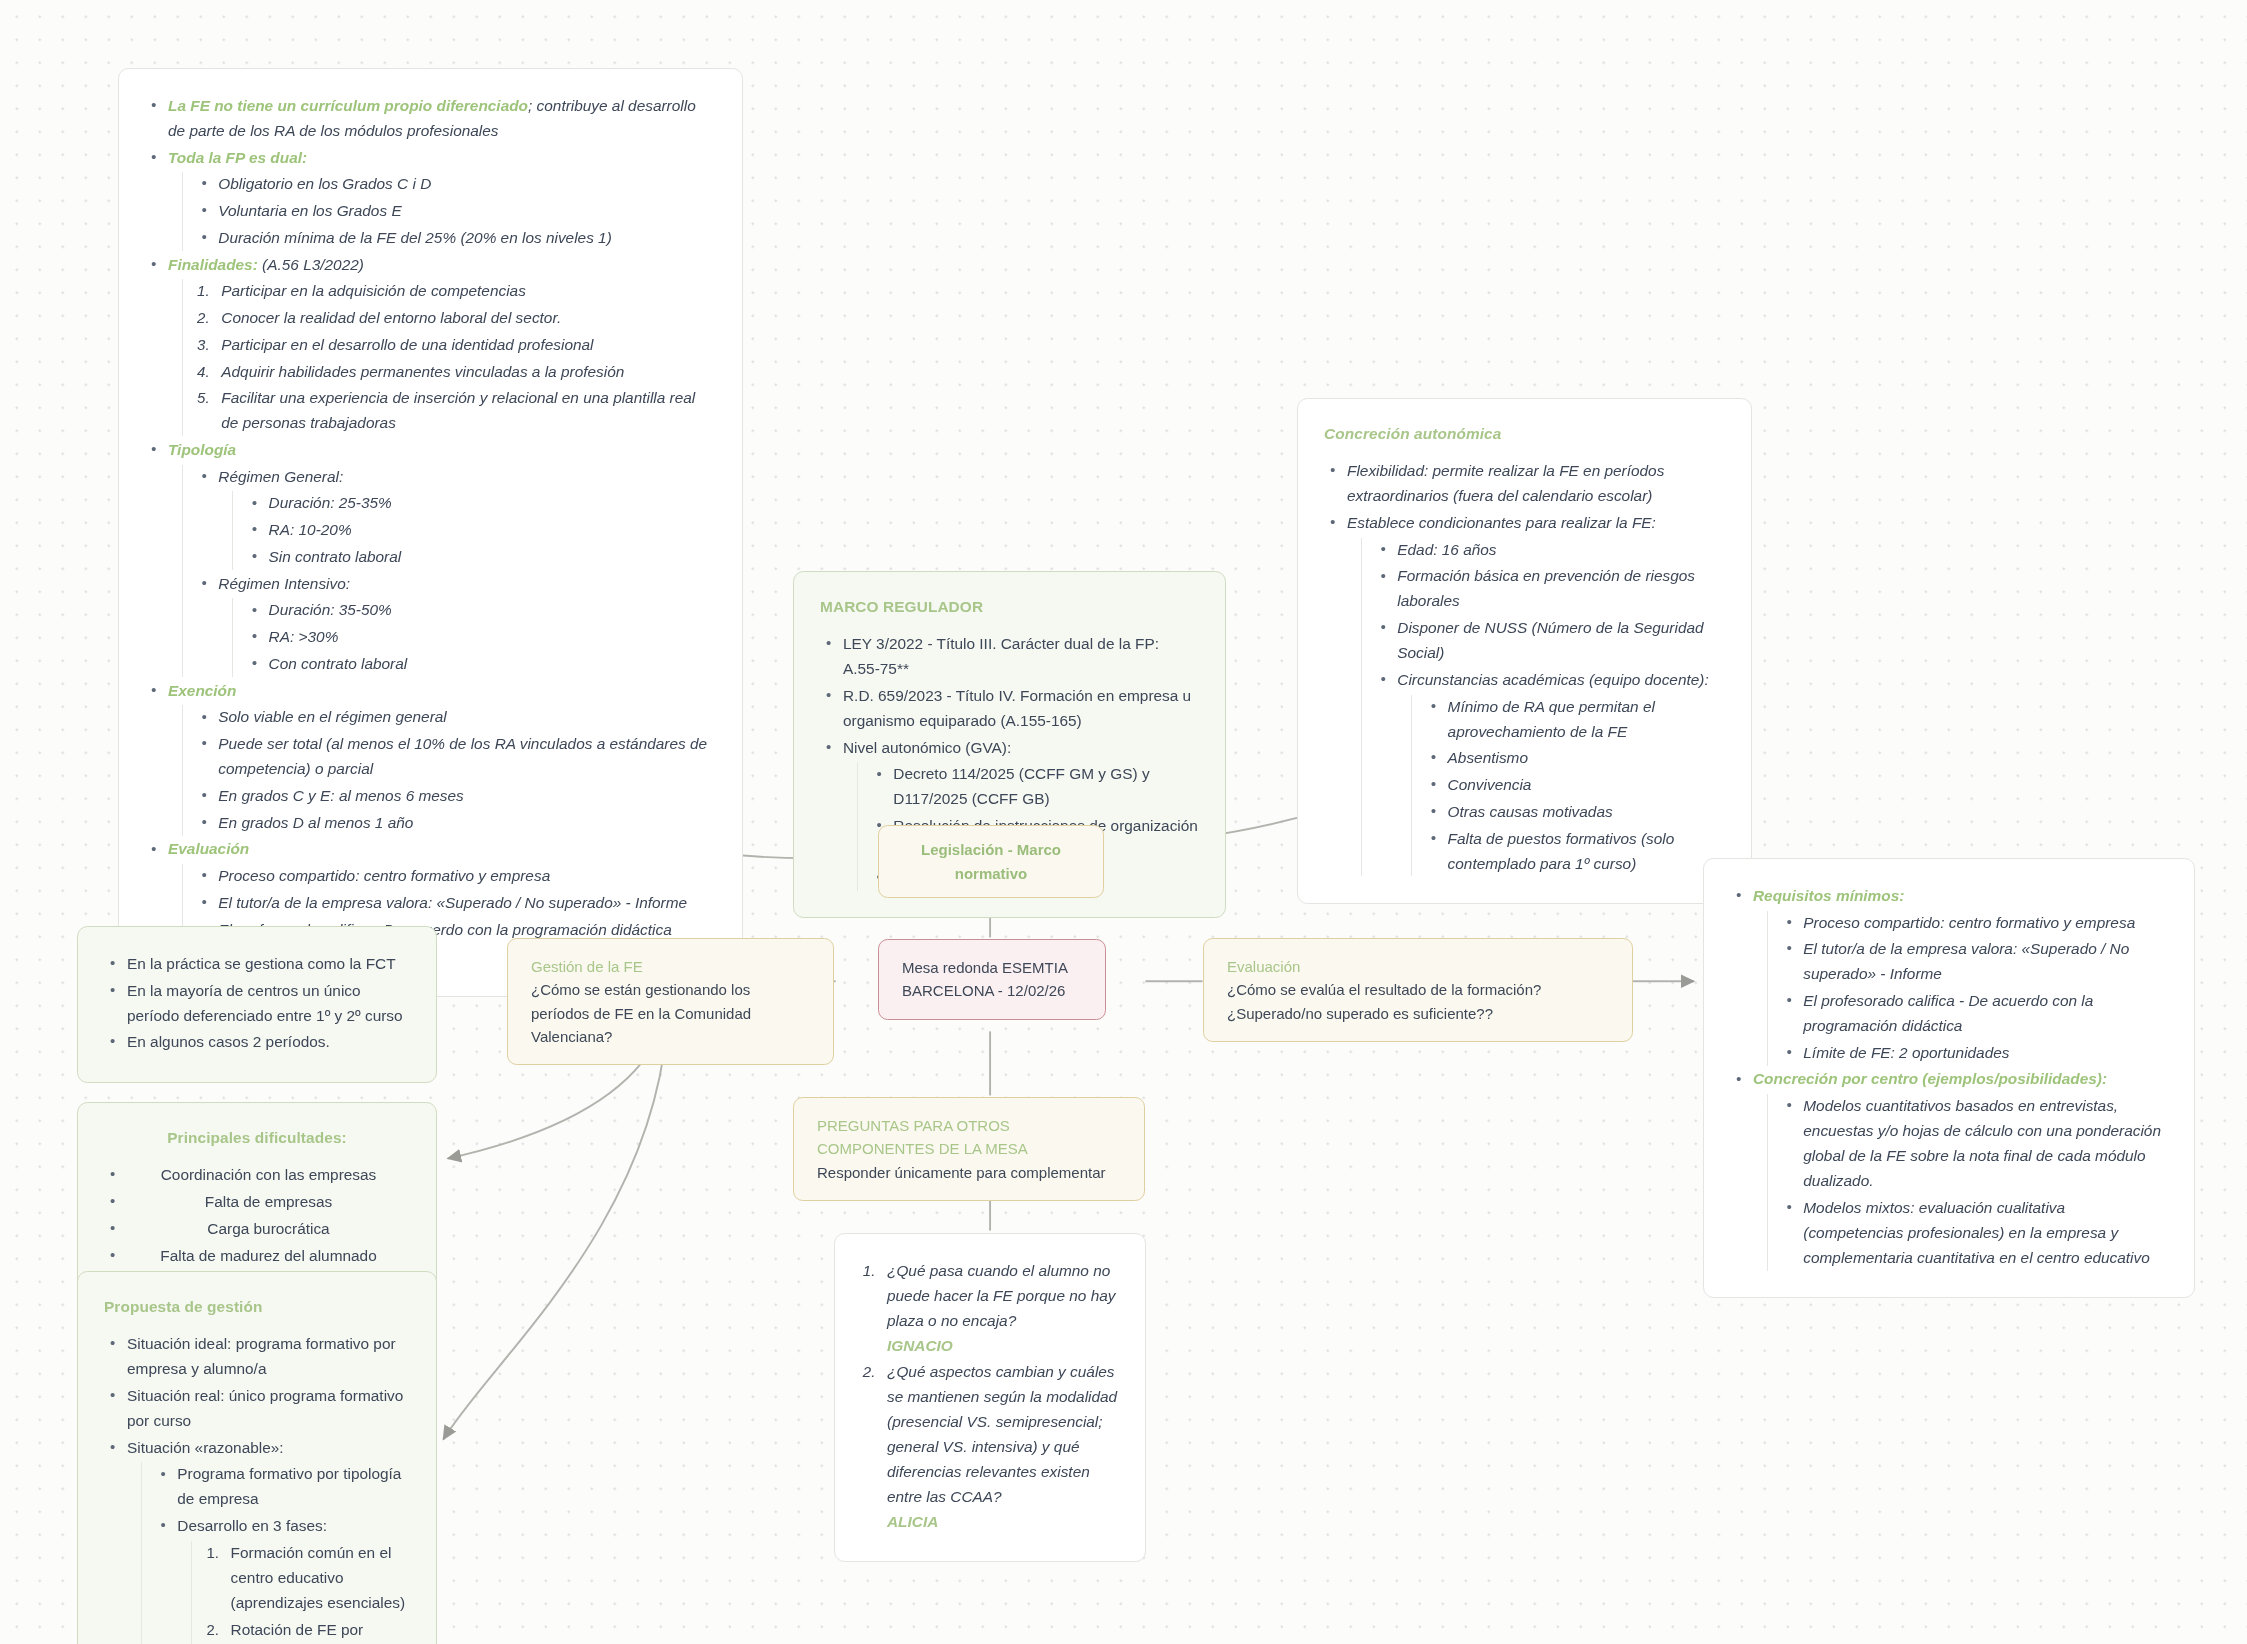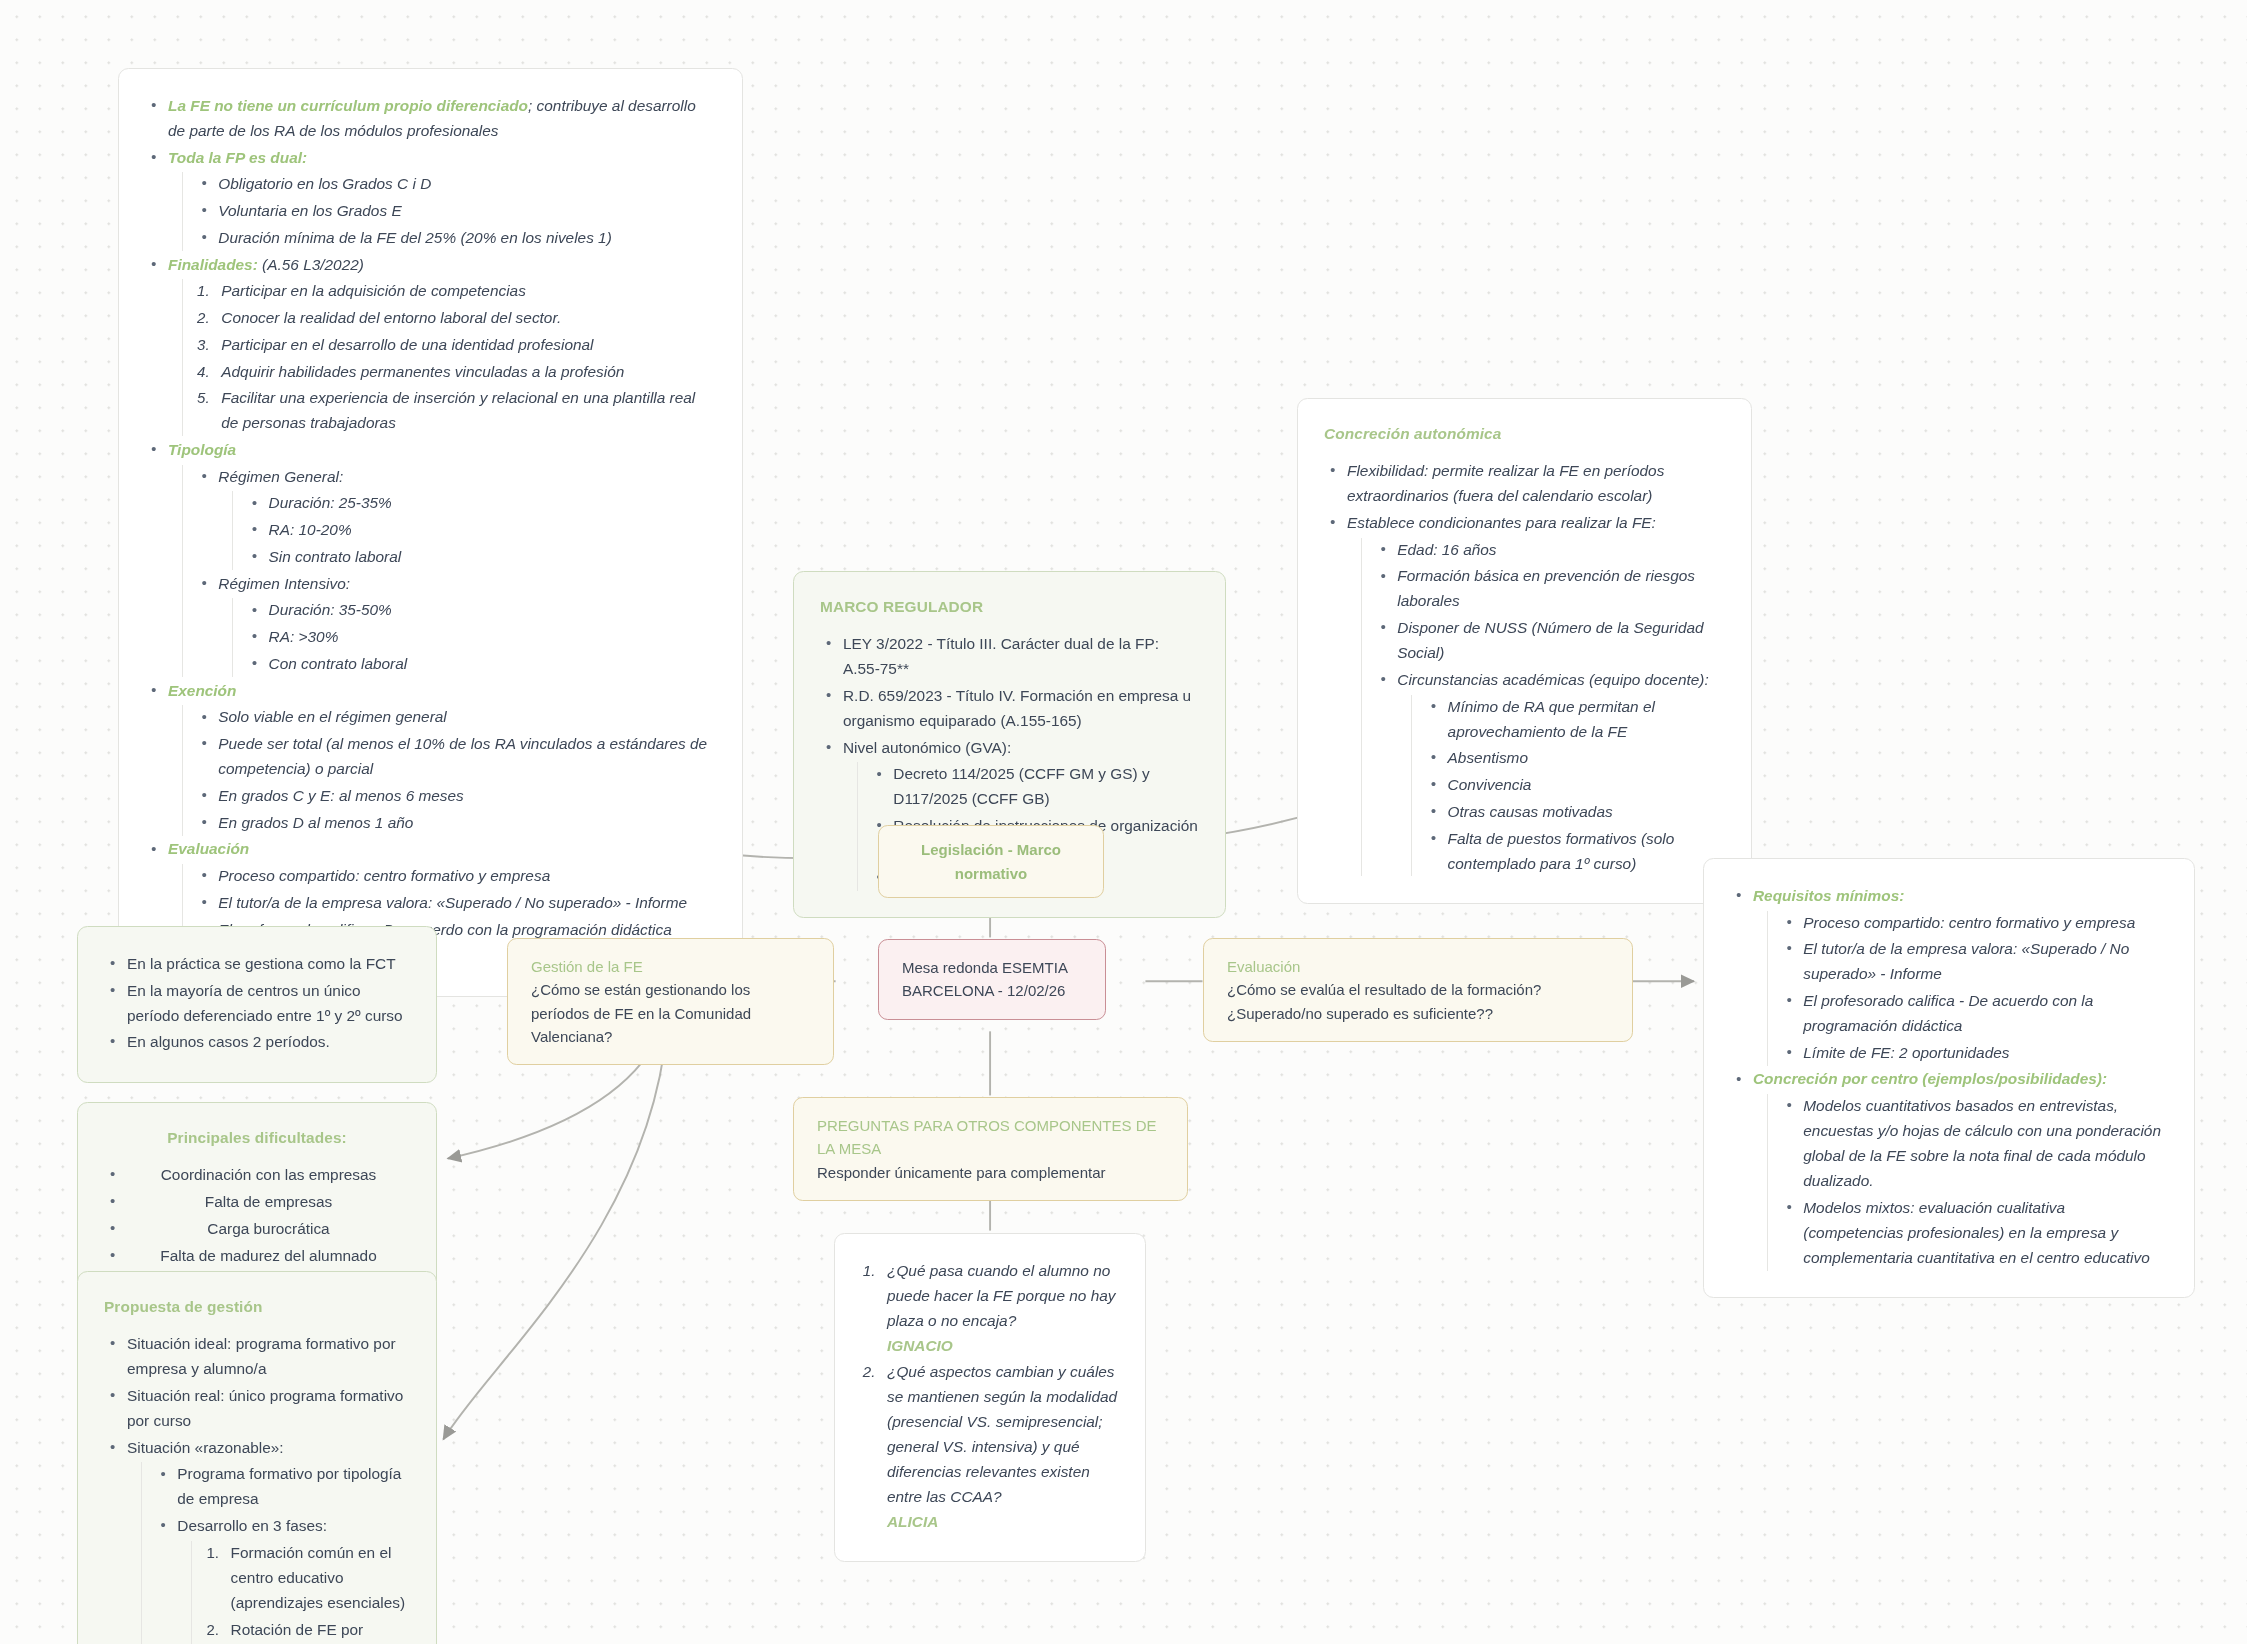--- a/index.html
+++ b/index.html
@@ -296,21 +296,21 @@
       <li>
         <span class="hl">Concreción por centro (ejemplos/posibilidades):</span>
         <ul class="lvl nest">
           <li>Modelos cuantitativos basados en entrevistas, encuestas y/o hojas de cálculo con una ponderación global de la FE sobre la nota final de cada módulo dualizado.</li>
           <li>Modelos mixtos: evaluación cualitativa (competencias profesionales) en la empresa y complementaria cuantitativa en el centro educativo</li>
         </ul>
       </li>
     </ul>
   </div>
 
-  <div class="node cream" style="left:793px; top:1097px; width:395px;">
+  <div class="node cream" style="left:793px; top:1097px; width:352px;">
     <div class="node-title">PREGUNTAS PARA OTROS COMPONENTES DE LA MESA</div>
     <div>Responder únicamente para complementar</div>
   </div>
 
   <div class="card plain" style="left:834px; top:1233px; width:312px;">
     <ol class="lvl">
       <li>
         <span>¿Qué pasa cuando el alumno no puede hacer la FE porque no hay plaza o no encaja?</span>
         <div class="q-author">IGNACIO</div>
       </li>

